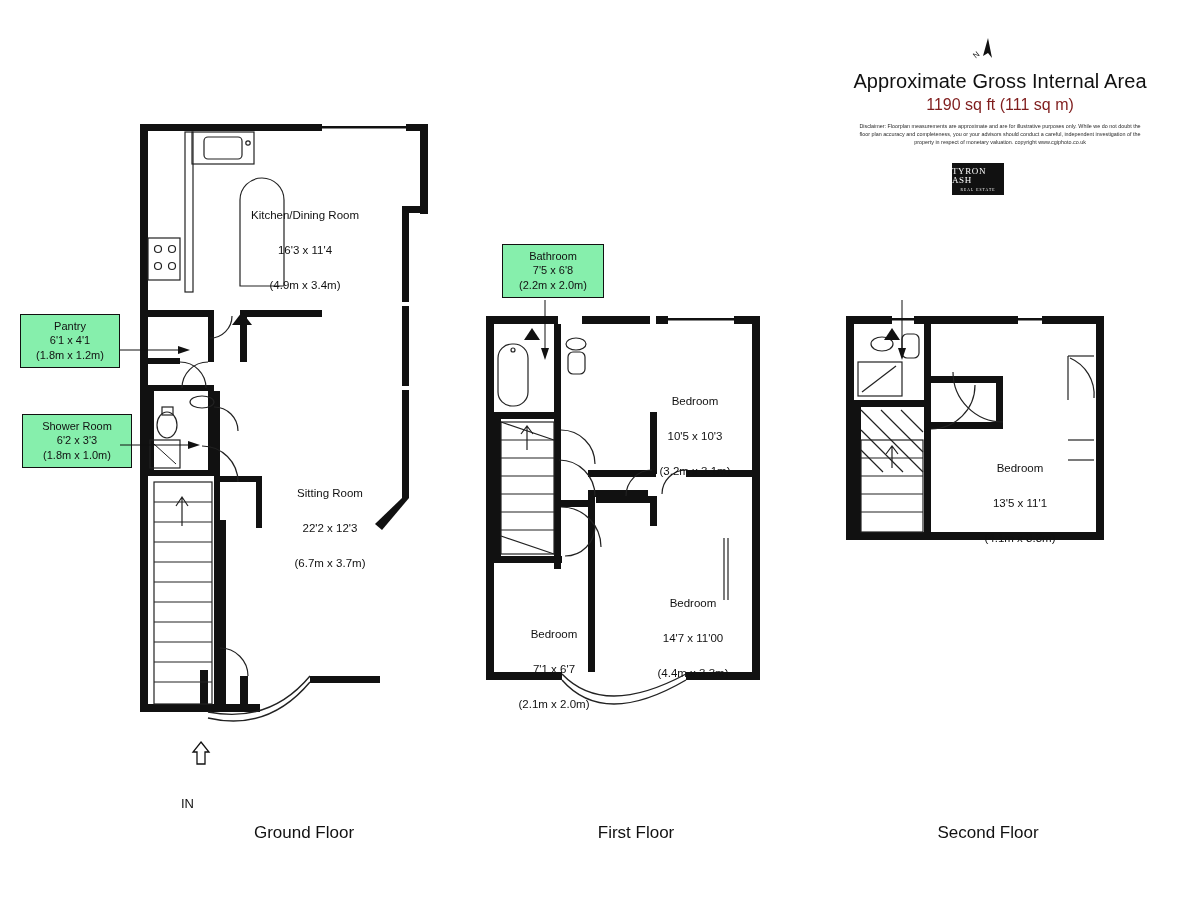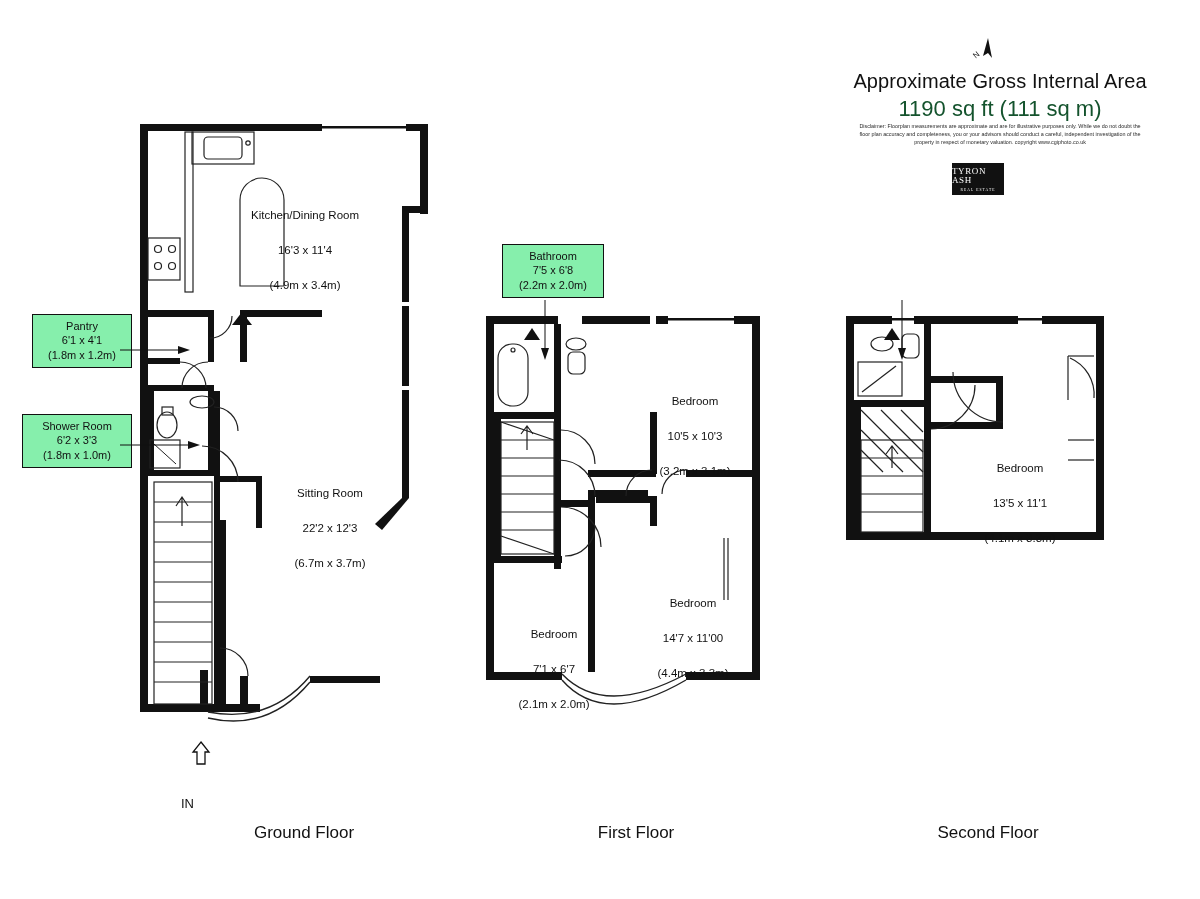--- a/index.html
+++ b/index.html
@@ -27,23 +27,23 @@
     width: 310px;
     text-align: center;
   }
   .header .title1 {
     font-size: 20px;
     letter-spacing: 0.1px;
     color: #111;
     white-space: nowrap;
   }
   .header .title2 {
-    font-size: 22px;
+    font-size: 16px;
     margin-top: 3px;
-    color: #14532d;
+    color: #7f1d1d;
     white-space: nowrap;
   }
   .disclaimer {
     left: 855px;
     top: 122px;
     width: 290px;
     text-align: center;
     font-size: 5.4px;
     line-height: 1.5;
     color: #2a2a2a;
@@ -254,21 +254,21 @@
     <span class="n">16'3 x 11'4</span>
     <span class="n">(4.9m x 3.4m)</span>
   </div>
 
   <div class="abs room-label" style="left:240px; top:466px; width:180px;">
     <span class="n">Sitting Room</span>
     <span class="n">22'2 x 12'3</span>
     <span class="n">(6.7m x 3.7m)</span>
   </div>
 
-  <div class="abs callout" style="left:32px; top:314px; width:86px;">
+  <div class="abs callout" style="left:20px; top:314px; width:86px;">
     <span class="n">Pantry</span><br>
     <span class="n">6'1 x 4'1</span><br>
     <span class="n">(1.8m x 1.2m)</span>
   </div>
   <div class="abs" style="left:120px; top:345px; width:70px; height:10px;">
     <svg width="70" height="10">
         <line x1="0" y1="5" x2="60" y2="5" stroke="#111" stroke-width="1"></line>
         <polygon points="70,5 58,1 58,9" fill="#111"></polygon>
       </svg>
   </div>

